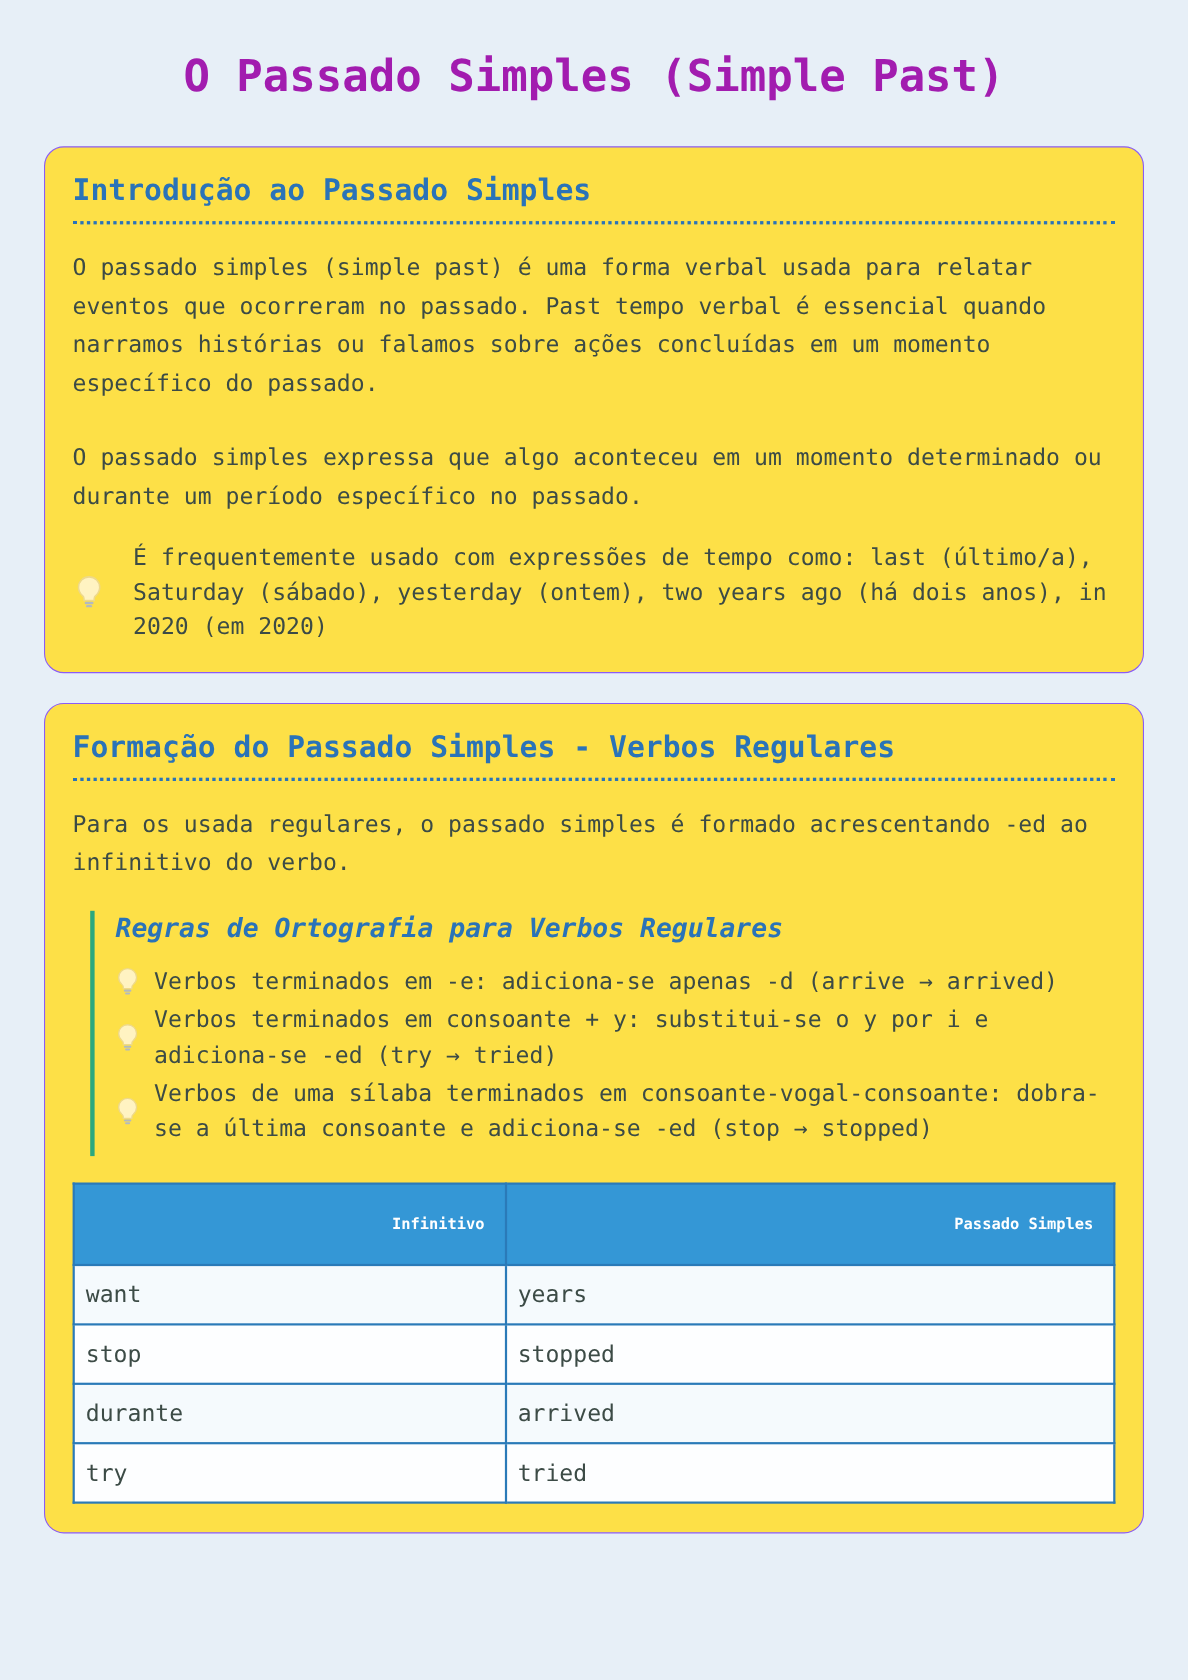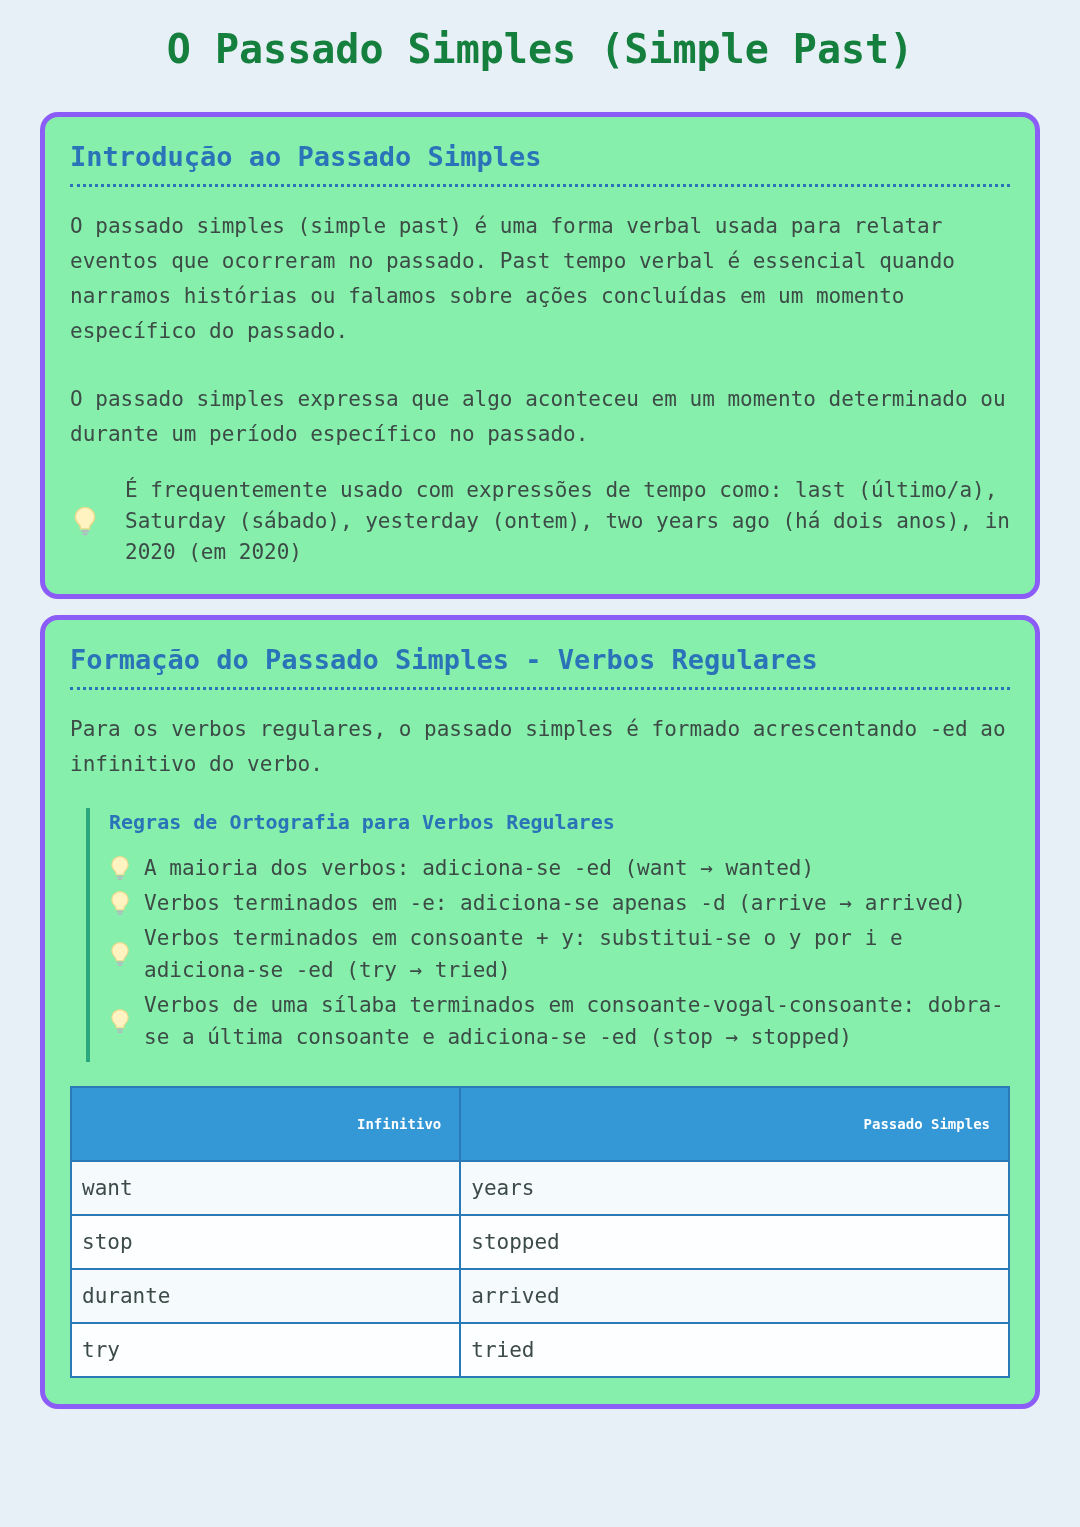--- a/index.html
+++ b/index.html
@@ -7,31 +7,31 @@
     padding: 0;
     width: 1080px;
     height: 1527px;
     background: #e7eff7;
     font-family: "DejaVu Sans Mono", monospace;
     color: #3c4b46;
     overflow: hidden;
   }
   .page-title {
     text-align: center;
-    color: #15803d;
+    color: #a21caf;
     font-size: 40px;
     font-weight: bold;
     letter-spacing: 0px;
     margin: 0;
-    padding: 26px 0 40px 0;
+    padding: 47px 0 40px 0;
   }
   .card {
-    margin: 0 40px 16px 40px;
-    background: #86efac;
-    border: 5px solid #8b5cf6;
+    margin: 0 40px 27px 40px;
+    background: #fde047;
+    border: 1px solid #8b5cf6;
     border-radius: 18px;
     padding: 18px 25px 26px 25px;
     box-sizing: border-box;
   }
   .card h2 {
     color: #2a73b8;
     font-size: 27px;
     font-weight: bold;
     margin: 6px 0 0 0;
     padding-bottom: 12px;
@@ -61,23 +61,24 @@
     height: 31px;
   }
   .bulb svg { width: 100%; height: 100%; display: block; }
   .subsection {
     border-left: 4px solid #2ba87e;
     margin: 26px 0 18px 16px;
     padding: 2px 0 6px 19px;
   }
   .subsection h3 {
     color: #2a73b8;
-    font-size: 20px;
+    font-size: 24px;
     font-weight: bold;
     margin: 0 0 18px 0;
+    font-style: italic;
   }
   .subsection p {
     font-size: 21px;
     line-height: 35px;
     margin: 0 0 8px 0;
   }
   .rules {
     list-style: none;
     margin: 14px 0 0 0;
     padding: 0;
@@ -136,35 +137,25 @@
         <rect x="8.3" y="21.8" width="7.4" height="2.1" rx="1" fill="#b3bac0"></rect>
         <rect x="9.5" y="24.6" width="5" height="2" rx="1" fill="#b3bac0"></rect>
       </svg>
     </span>
     <span class="tip-text">É frequentemente usado com expressões de tempo como: last (último/a), Saturday (sábado), yesterday (ontem), two years ago (há dois anos), in 2020 (em 2020)</span>
   </div>
 </section>
 
 <section class="card">
   <h2>Formação do Passado Simples - Verbos Regulares</h2>
-  <p>Para os verbos regulares, o passado simples é formado acrescentando -ed ao infinitivo do verbo.</p>
+  <p>Para os usada regulares, o passado simples é formado acrescentando -ed ao infinitivo do verbo.</p>
 
   <div class="subsection">
     <h3>Regras de Ortografia para Verbos Regulares</h3>
     <ul class="rules">
-      <li>
-        <span class="bulb">
-          <svg viewBox="0 0 24 28" aria-hidden="true">
-            <path d="M12 1C7 1 3.1 5 3.1 9.7c0 2.9 1.4 5.2 3.2 6.9.9.8 1.4 1.6 1.4 2.5v1.7h8.6v-1.7c0-.9.5-1.7 1.4-2.5 1.8-1.7 3.2-4 3.2-6.9C20.9 5 17 1 12 1z" fill="#fff3c2" stroke="#eed98a" stroke-width="1.3"></path>
-            <rect x="8.3" y="21.8" width="7.4" height="2.1" rx="1" fill="#b3bac0"></rect>
-            <rect x="9.5" y="24.6" width="5" height="2" rx="1" fill="#b3bac0"></rect>
-          </svg>
-        </span>
-        <span class="rule-text">A maioria dos verbos: adiciona-se -ed (want → wanted)</span>
-      </li>
       <li>
         <span class="bulb">
           <svg viewBox="0 0 24 28" aria-hidden="true">
             <path d="M12 1C7 1 3.1 5 3.1 9.7c0 2.9 1.4 5.2 3.2 6.9.9.8 1.4 1.6 1.4 2.5v1.7h8.6v-1.7c0-.9.5-1.7 1.4-2.5 1.8-1.7 3.2-4 3.2-6.9C20.9 5 17 1 12 1z" fill="#fff3c2" stroke="#eed98a" stroke-width="1.3"></path>
             <rect x="8.3" y="21.8" width="7.4" height="2.1" rx="1" fill="#b3bac0"></rect>
             <rect x="9.5" y="24.6" width="5" height="2" rx="1" fill="#b3bac0"></rect>
           </svg>
         </span>
         <span class="rule-text">Verbos terminados em -e: adiciona-se apenas -d (arrive → arrived)</span>
       </li>

